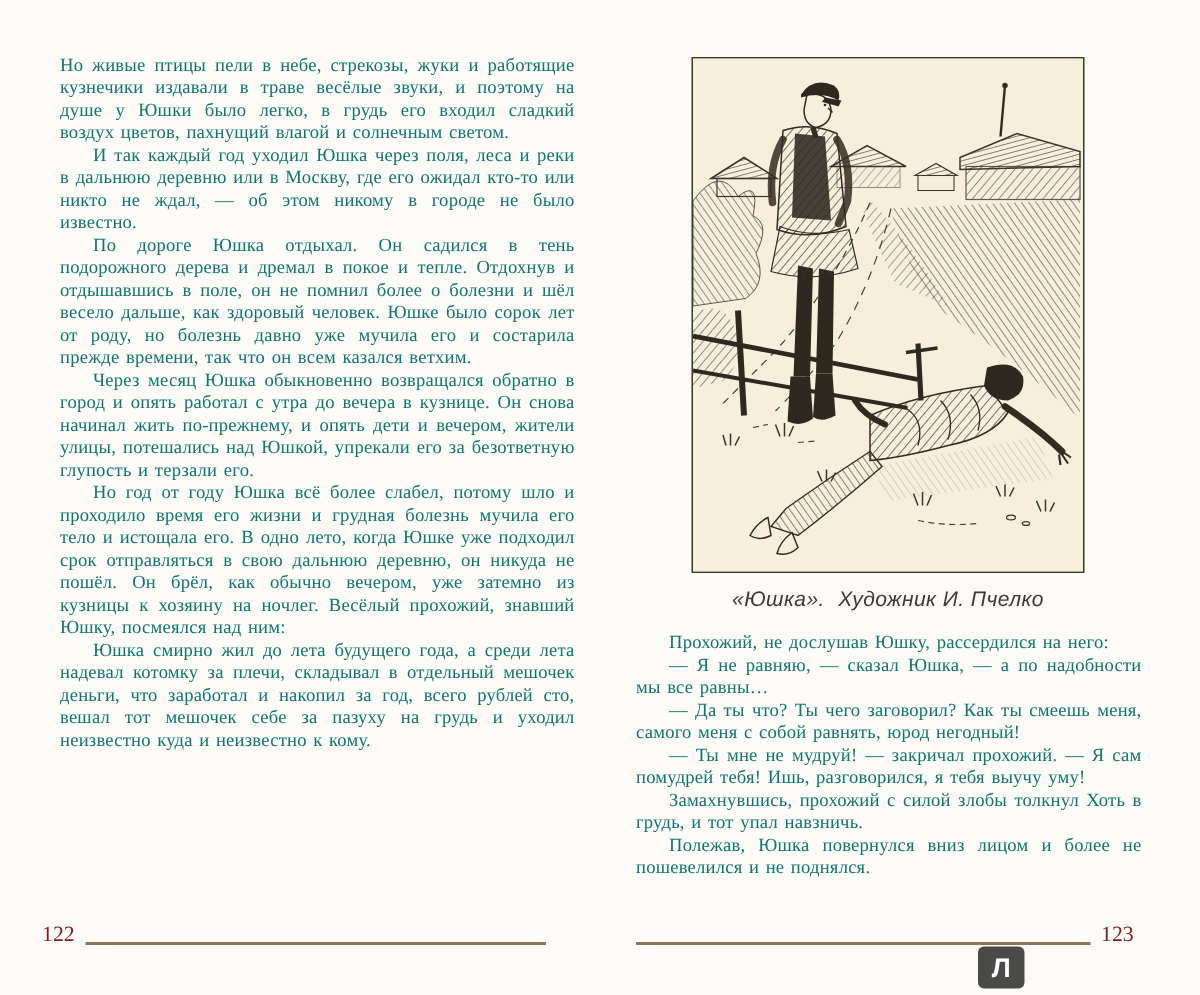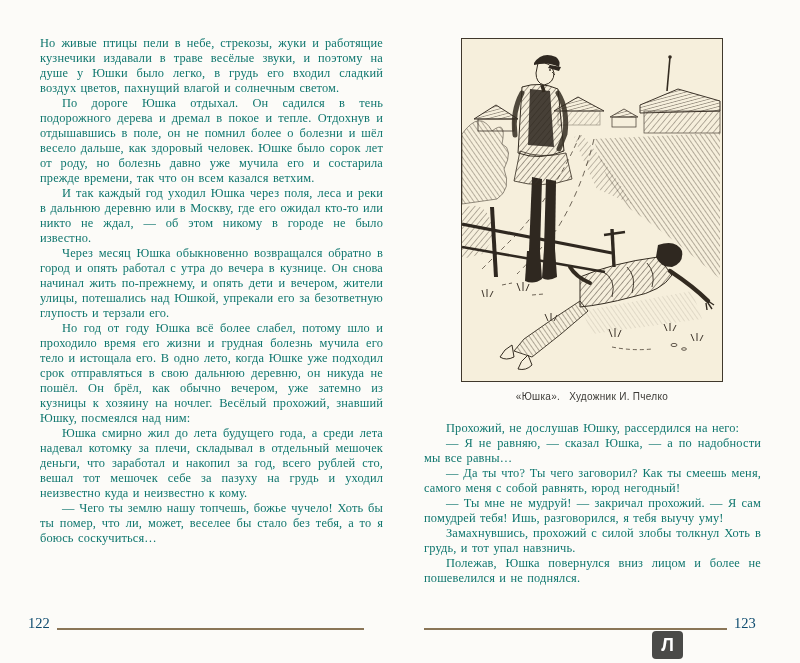--- a/index.html
+++ b/index.html
@@ -8,48 +8,47 @@
   .text-col{position:absolute;text-align:justify;color:#0f766e;font-size:12.4px;
             line-height:15px;letter-spacing:0.15px;word-spacing:1.1px;overflow:hidden;}
   .text-col p{margin:0;text-indent:22px;}
   .text-col p.noindent{text-indent:0;}
   #left-text{left:40px;top:36px;width:343px;height:580px;}
   #right-text{left:424px;top:421px;width:337px;height:198px;}
   .illustration{position:absolute;left:461px;top:38px;width:260px;height:342px;
                 border:1.5px solid #40382c;background:var(--illustration-paper,#f6efdc);
                 margin:0;padding:0;}
   .caption{position:absolute;left:445px;top:391px;width:294px;text-align:center;
-           font-family:"Liberation Sans",sans-serif;font-size:10px;
+           font-family:"Liberation Sans",sans-serif;font-style:italic;font-size:14px;
            color:#3c3a36;letter-spacing:0.3px;}
   .caption .artist{margin-left:9px;}
-  .pagenum{position:absolute;font-size:14.5px;color:#0c4a6e;}
+  .pagenum{position:absolute;font-size:14.5px;color:#7f1d1d;}
   #pn-left{left:28px;top:615px;}
   #pn-right{left:734px;top:615px;}
   .rule{position:absolute;height:2px;background:var(--footer-rule,#8a7557);}
   #rule-left{left:57px;top:628px;width:307px;}
   #rule-right{left:424px;top:628px;width:303px;}
   .watermark{position:absolute;left:652px;top:631px;width:31px;height:28px;
              background:var(--watermark-bg,#4a4a48);border-radius:4px;
              display:flex;align-items:center;justify-content:center;}
   .watermark span{color:#ffffff;font-family:"Liberation Sans",sans-serif;
                   font-weight:bold;font-size:18px;line-height:1;}
 </style>
 </head>
 <body>
 
 <div class="scan">
 
   <div id="left-text" class="text-col">
       <p class="noindent">Но живые птицы пели в небе, стрекозы, жуки и работящие кузнечики издавали в траве весёлые звуки, и поэтому на душе у Юшки было легко, в грудь его входил сладкий воздух цветов, пахнущий влагой и солнечным светом.</p>
+      <p class="">И так каждый год уходил Юшка через поля, леса и реки в дальнюю деревню или в Москву, где его ожидал кто-то или никто не ждал, — об этом никому в городе не было известно.</p>
       <p class="">По дороге Юшка отдыхал. Он садился в тень подорожного дерева и дремал в покое и тепле. Отдохнув и отдышавшись в поле, он не помнил более о болезни и шёл весело дальше, как здоровый человек. Юшке было сорок лет от роду, но болезнь давно уже мучила его и состарила прежде времени, так что он всем казался ветхим.</p>
-      <p class="">И так каждый год уходил Юшка через поля, леса и реки в дальнюю деревню или в Москву, где его ожидал кто-то или никто не ждал, — об этом никому в городе не было известно.</p>
       <p class="">Через месяц Юшка обыкновенно возвращался обратно в город и опять работал с утра до вечера в кузнице. Он снова начинал жить по-прежнему, и опять дети и вечером, жители улицы, потешались над Юшкой, упрекали его за безответную глупость и терзали его.</p>
       <p class="">Но год от году Юшка всё более слабел, потому шло и проходило время его жизни и грудная болезнь мучила его тело и истощала его. В одно лето, когда Юшке уже подходил срок отправляться в свою дальнюю деревню, он никуда не пошёл. Он брёл, как обычно вечером, уже затемно из кузницы к хозяину на ночлег. Весёлый прохожий, знавший Юшку, посмеялся над ним:</p>
       <p class="">Юшка смирно жил до лета будущего года, а среди лета надевал котомку за плечи, складывал в отдельный мешочек деньги, что заработал и накопил за год, всего рублей сто, вешал тот мешочек себе за пазуху на грудь и уходил неизвестно куда и неизвестно к кому.</p>
-      <p class="">— Чего ты землю нашу топчешь, божье чучело! Хоть бы ты помер, что ли, может, веселее бы стало без тебя, а то я боюсь соскучиться…</p>
     </div>
   <span id="pn-left" class="pagenum">122</span>
   <span id="rule-left" class="rule"></span>
 
   <figure class="illustration">
     <svg viewBox="0 0 260 342" width="260" height="342">
       <defs>
         <pattern id="hA" patternUnits="userSpaceOnUse" width="4.5" height="4.5" patternTransform="rotate(40)">
           <line x1="0" y1="0" x2="0" y2="4.5" stroke="#3d342a" stroke-width="0.9"></line>
         </pattern>

